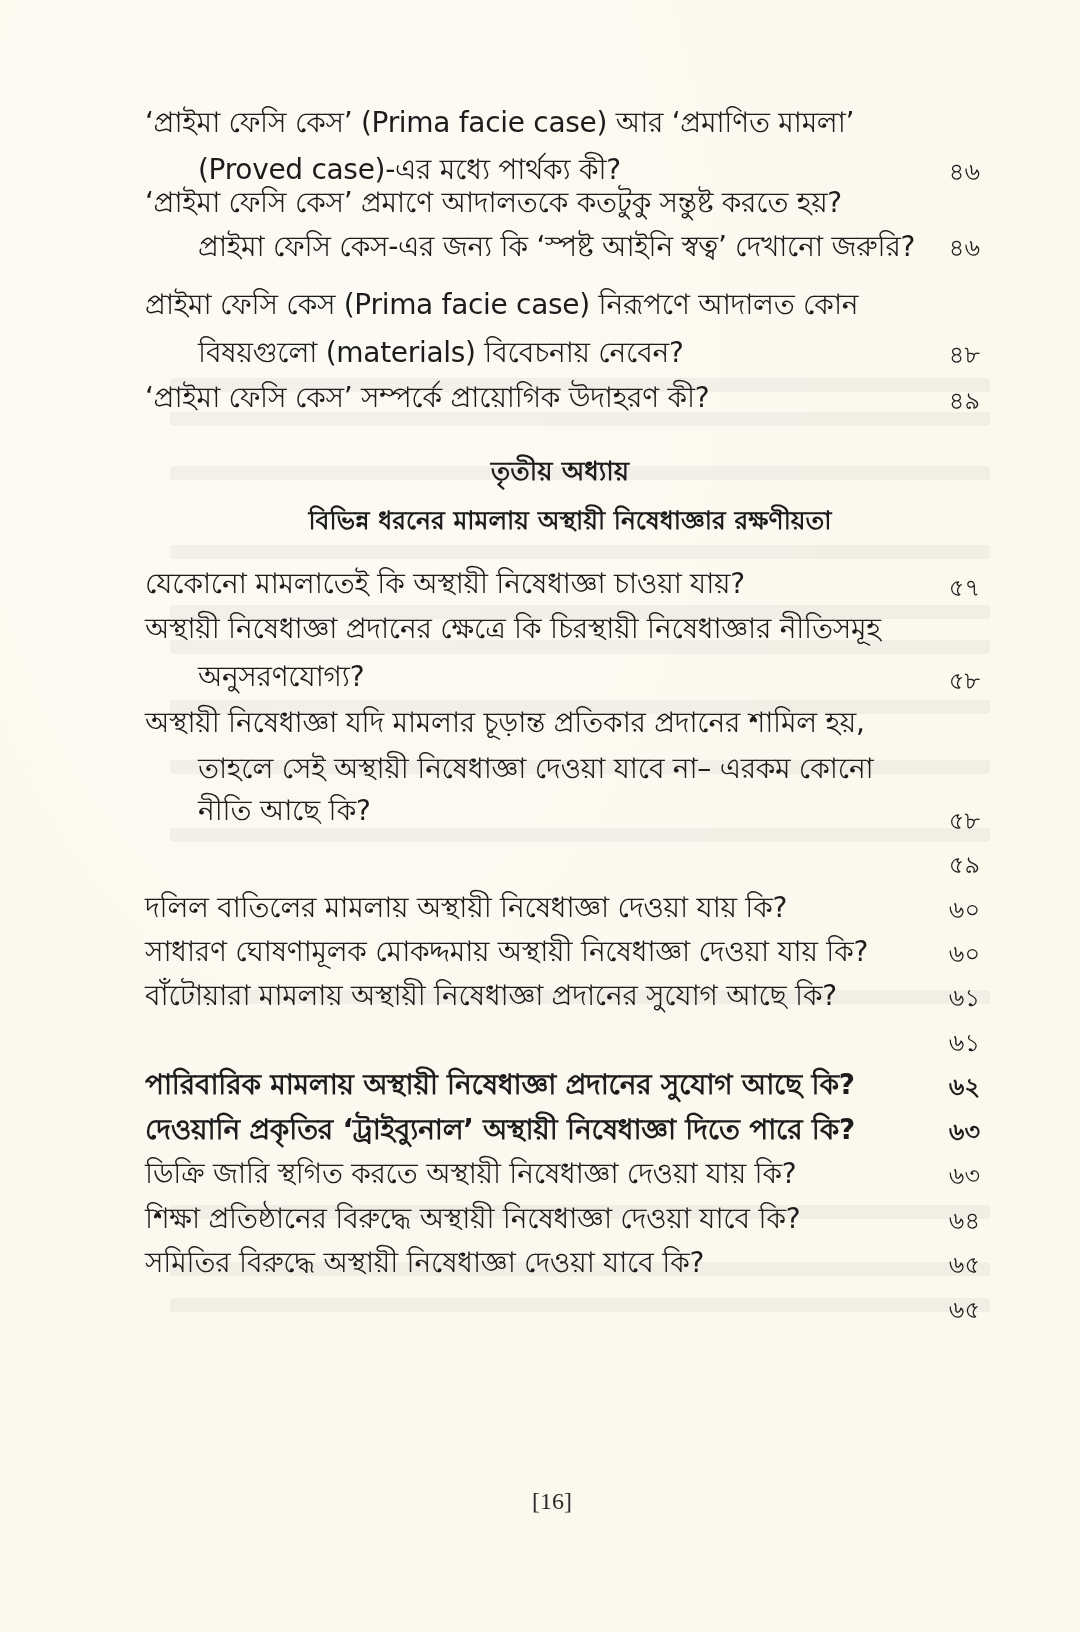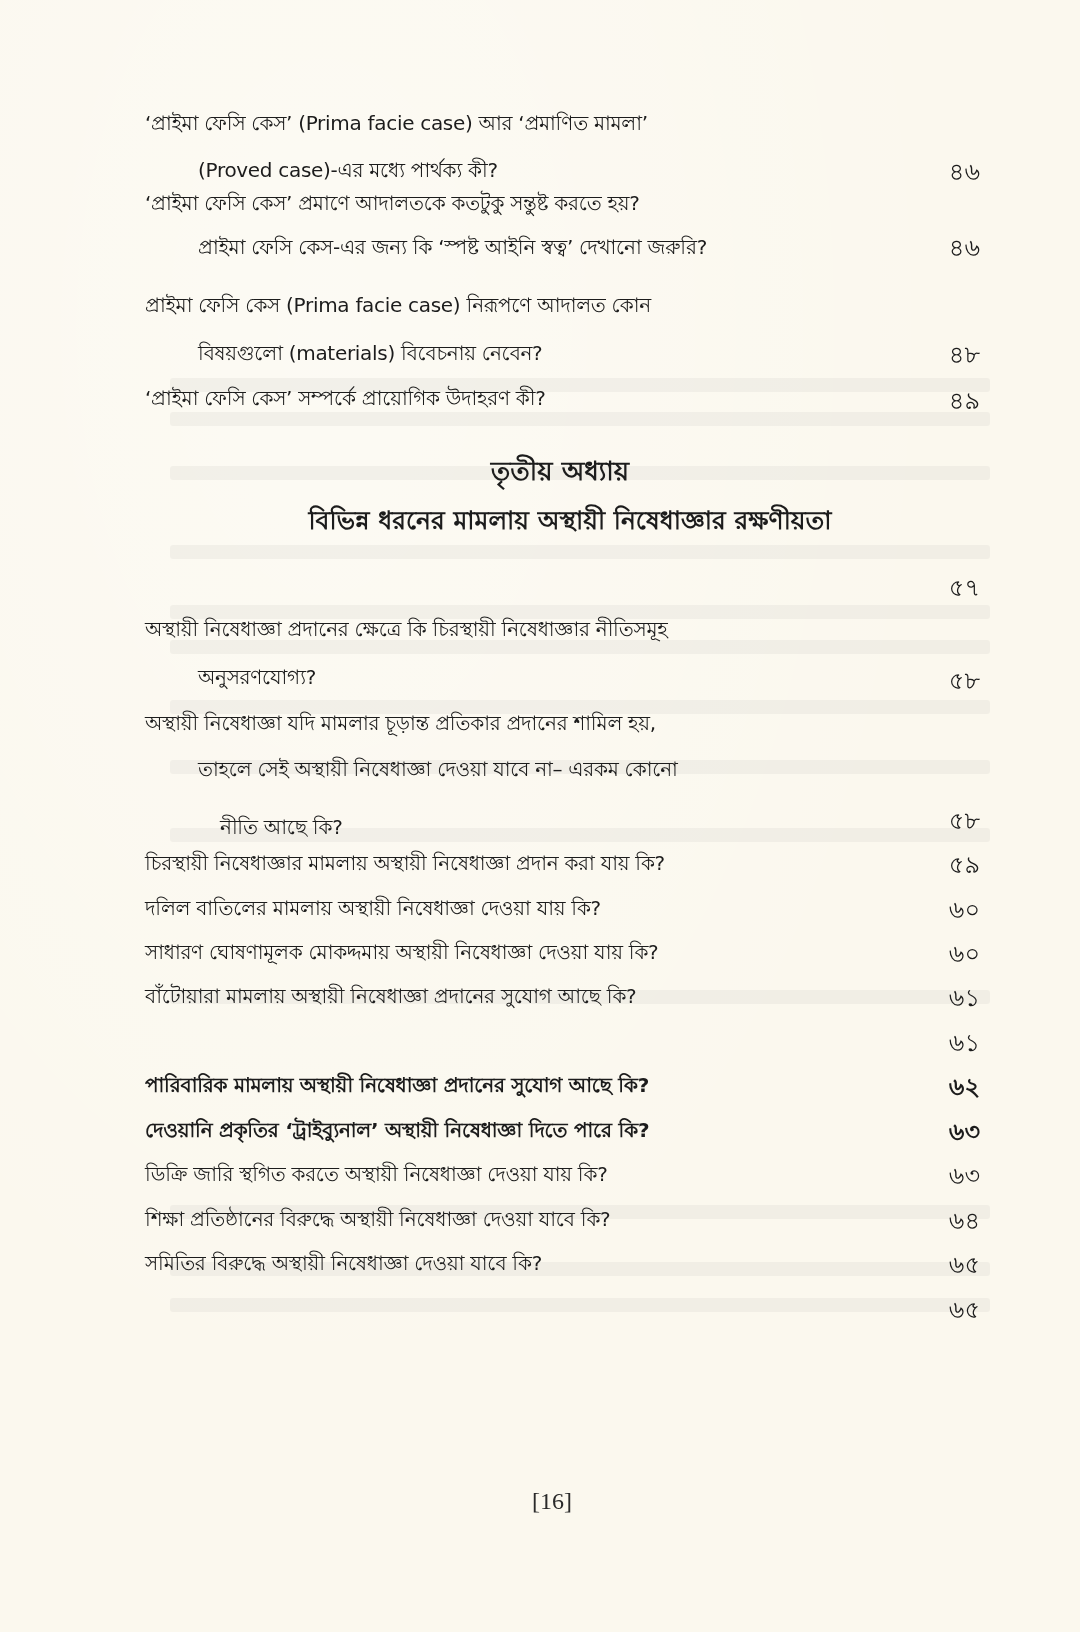--- a/index.html
+++ b/index.html
@@ -33,21 +33,21 @@
       border-radius: 3px;
     }
     .entry {
       position: absolute;
       left: 145px;
       width: 835px;
     }
     .line {
       position: absolute;
       white-space: nowrap;
-      font-size: 20px;
+      font-size: 28px;
       line-height: 30px;
       letter-spacing: -0.3px;
     }
     .line.l1 { left: 0; }
     .line.cont { left: 53px; }
     .pnum {
       position: absolute;
       right: 0;
       width: 70px;
       text-align: right;
@@ -133,38 +133,38 @@
     </div>
 
   </section>
 
   <h2 class="chapter-title" style="margin:0;">তৃতীয় অধ্যায়</h2>
   <h3 class="chapter-subtitle" style="margin:0;">বিভিন্ন ধরনের মামলায় অস্থায়ী নিষেধাজ্ঞার রক্ষণীয়তা</h3>
 
   <section>
 
     <div class="entry" style="top:569px; height:36px;">
+      <div class="line l1" style="top:0;">যেকোনো মামলাতেই কি অস্থায়ী নিষেধাজ্ঞা চাওয়া যায়?</div>
       <div class="pnum" style="top:4px;">৫৭</div>
     </div>
 
     <div class="entry" style="top:614px; height:80px;">
       <div class="line l1" style="top:0;">অস্থায়ী নিষেধাজ্ঞা প্রদানের ক্ষেত্রে কি চিরস্থায়ী নিষেধাজ্ঞার নীতিসমূহ</div>
       <div class="line cont" style="top:48px;">অনুসরণযোগ্য?</div>
       <div class="pnum" style="top:52px;">৫৮</div>
     </div>
 
     <div class="entry" style="top:708px; height:130px;">
       <div class="line l1" style="top:0;">অস্থায়ী নিষেধাজ্ঞা যদি মামলার চূড়ান্ত প্রতিকার প্রদানের শামিল হয়,</div>
       <div class="line cont" style="top:46px;">তাহলে সেই অস্থায়ী নিষেধাজ্ঞা দেওয়া যাবে না– এরকম কোনো</div>
-      <div class="line cont" style="top:104px;margin-left:22px;">নীতি আছে কি?</div>
+      <div class="line cont" style="top:88px;">নীতি আছে কি?</div>
       <div class="pnum" style="top:98px;">৫৮</div>
     </div>
 
     <div class="entry" style="top:848px; height:36px;">
-      <div class="line l1" style="top:0;">চিরস্থায়ী নিষেধাজ্ঞার মামলায় অস্থায়ী নিষেধাজ্ঞা প্রদান করা যায় কি?</div>
       <div class="pnum" style="top:2px;">৫৯</div>
     </div>
 
     <div class="entry" style="top:893px; height:36px;">
       <div class="line l1" style="top:0;">দলিল বাতিলের মামলায় অস্থায়ী নিষেধাজ্ঞা দেওয়া যায় কি?</div>
       <div class="pnum" style="top:2px;">৬০</div>
     </div>
 
     <div class="entry" style="top:937px; height:36px;">
       <div class="line l1" style="top:0;">সাধারণ ঘোষণামূলক মোকদ্দমায় অস্থায়ী নিষেধাজ্ঞা দেওয়া যায় কি?</div>

